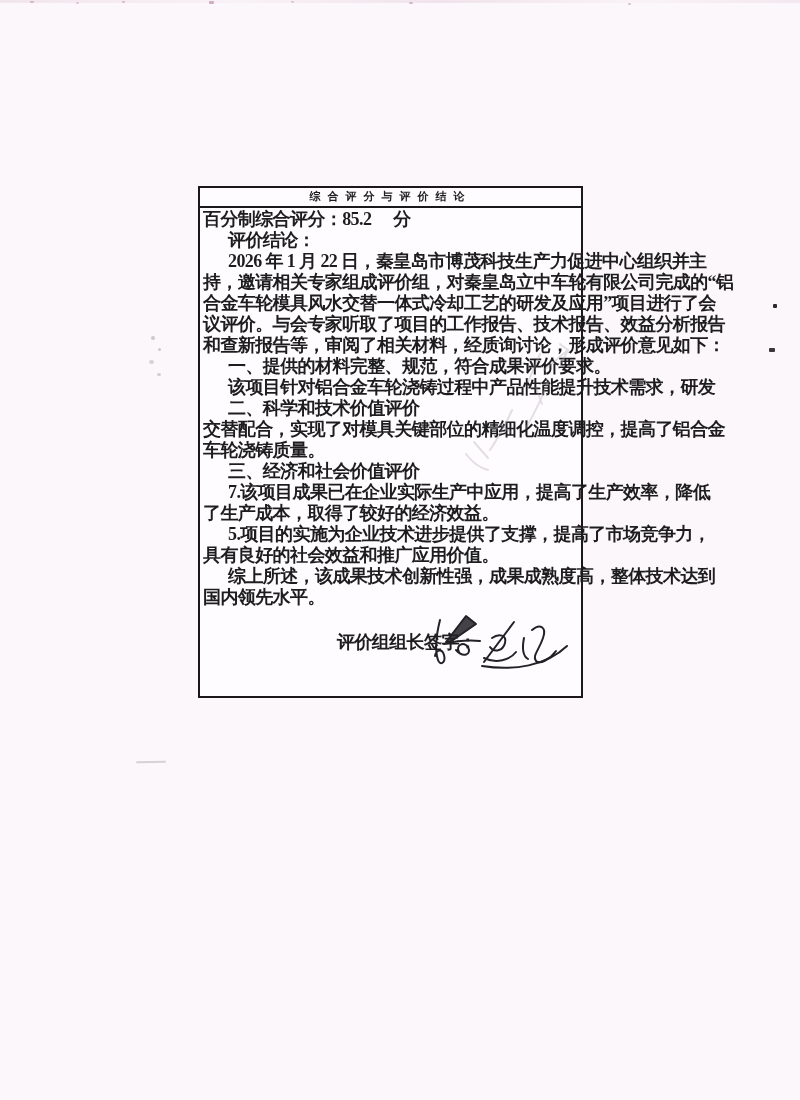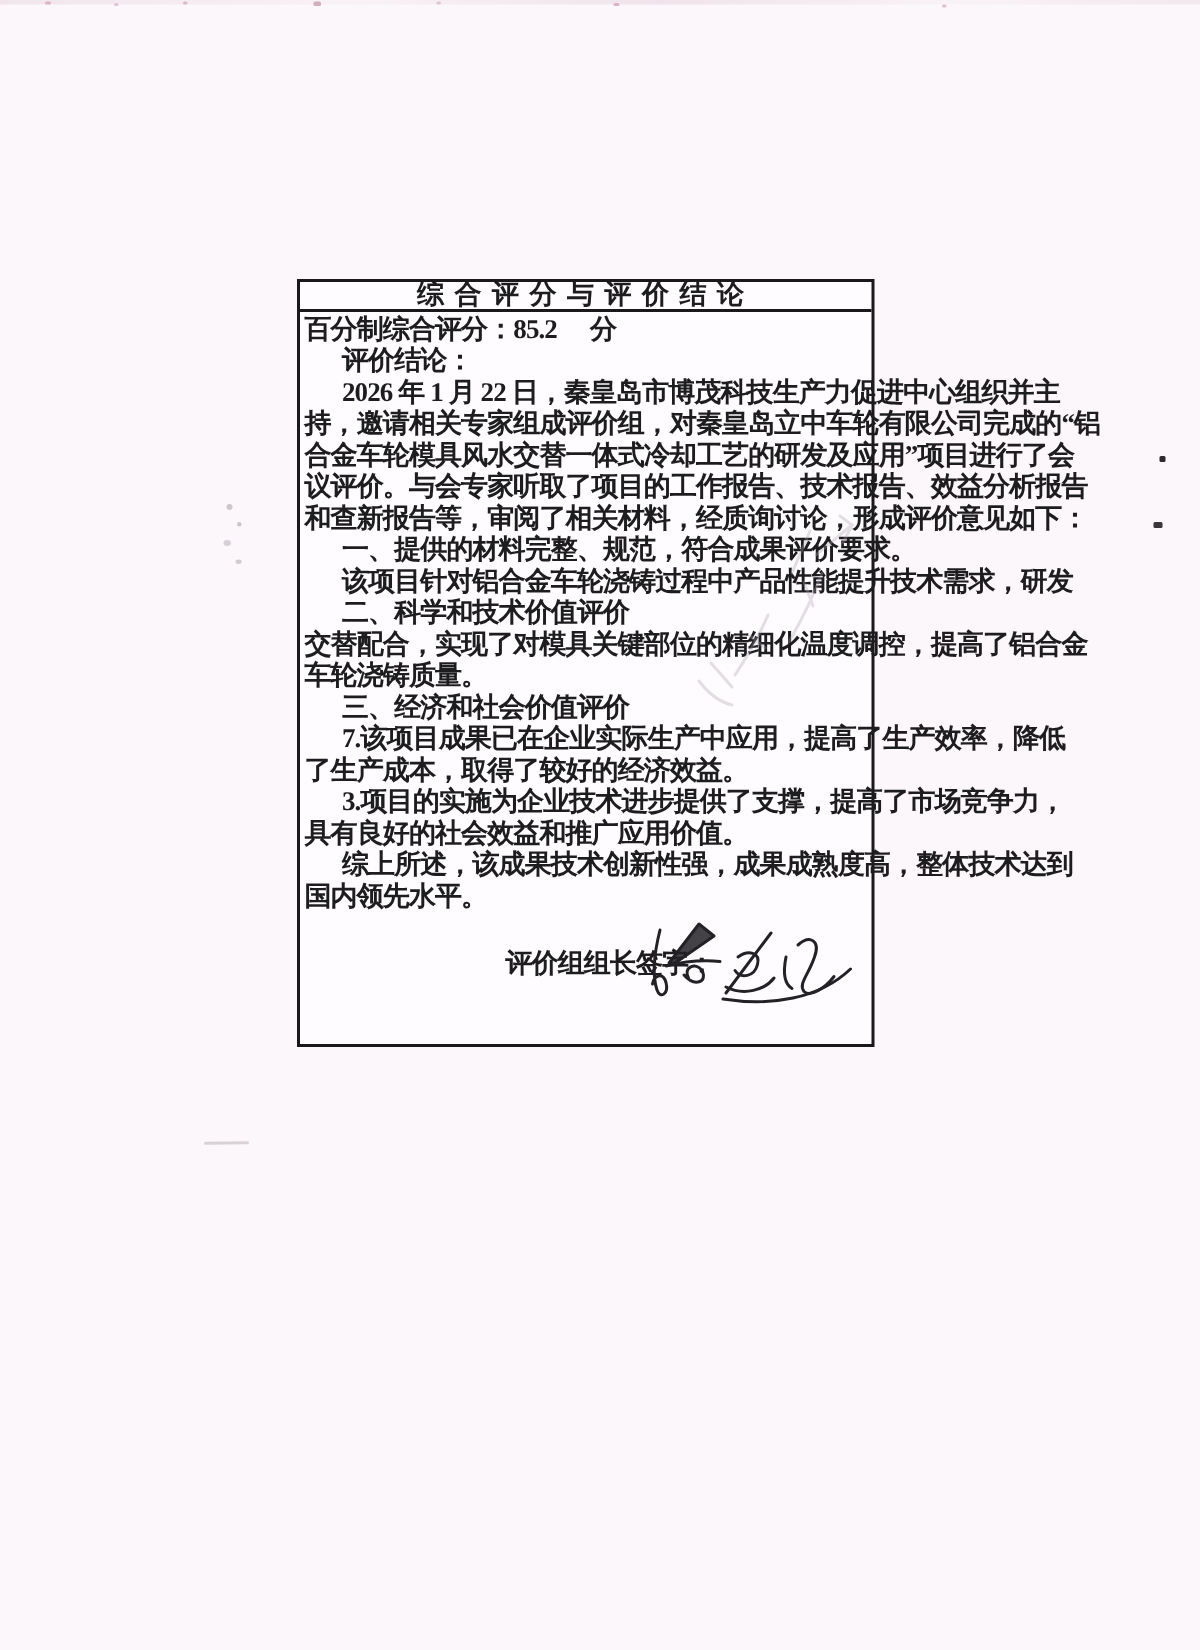--- a/index.html
+++ b/index.html
@@ -23,21 +23,21 @@
     background:linear-gradient(90deg, rgba(214,176,196,.25), rgba(230,200,215,.12) 30%, rgba(214,176,196,.28) 55%, rgba(230,200,215,.10) 80%, rgba(214,176,196,.22));}
   .speck{position:absolute;border-radius:1px;}
 
   .eval-box{
     position:absolute;left:198px;top:186px;width:385px;height:512px;
     box-sizing:border-box;border:2px solid var(--border);
     background:var(--box-bg);
   }
   .box-header{
     height:18px;line-height:17px;border-bottom:2px solid var(--border);
-    text-align:center;font-weight:bold;font-size:18px;letter-spacing:7px;
+    text-align:center;font-weight:bold;font-size:11px;letter-spacing:7px;
     white-space:nowrap;overflow:hidden;
   }
   .box-body{
     padding:1px 3px 0 3px;
     font-size:18px;line-height:21px;font-weight:600;
     letter-spacing:-0.6px;
   }
   .score-line{white-space:nowrap;}
   .score-line .unit{display:inline-block;margin-left:22px;}
   .t-line{white-space:nowrap;}
@@ -88,21 +88,21 @@
           <div class="t-line">议评价。与会专家听取了项目的工作报告、技术报告、效益分析报告</div>
           <div class="t-line">和查新报告等，审阅了相关材料，经质询讨论，形成评价意见如下：</div>
           <div class="t-line indent">一、提供的材料完整、规范，符合成果评价要求。</div>
           <div class="t-line indent">该项目针对铝合金车轮浇铸过程中产品性能提升技术需求，研发</div>
           <div class="t-line indent">二、科学和技术价值评价</div>
           <div class="t-line">交替配合，实现了对模具关键部位的精细化温度调控，提高了铝合金</div>
           <div class="t-line">车轮浇铸质量。</div>
           <div class="t-line indent">三、经济和社会价值评价</div>
           <div class="t-line indent">7.该项目成果已在企业实际生产中应用，提高了生产效率，降低</div>
           <div class="t-line">了生产成本，取得了较好的经济效益。</div>
-          <div class="t-line indent">3.项目的实施为企业技术进步提供了支撑，提高了市场竞争力，</div>
+          <div class="t-line indent">5.项目的实施为企业技术进步提供了支撑，提高了市场竞争力，</div>
           <div class="t-line">具有良好的社会效益和推广应用价值。</div>
           <div class="t-line indent">综上所述，该成果技术创新性强，成果成熟度高，整体技术达到</div>
           <div class="t-line">国内领先水平。</div>
         </div>
 
       <div class="sig-row">
         <span>评价组组长签字：</span>
       </div>
     </div>
 

